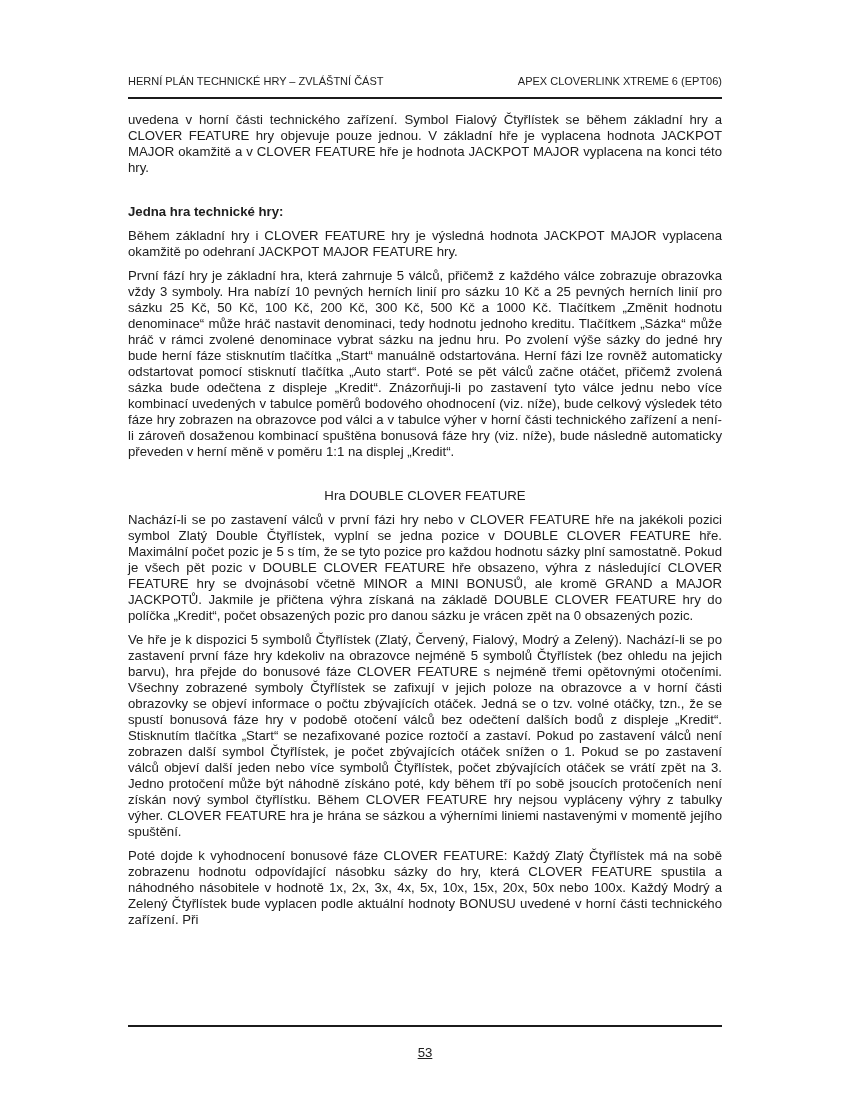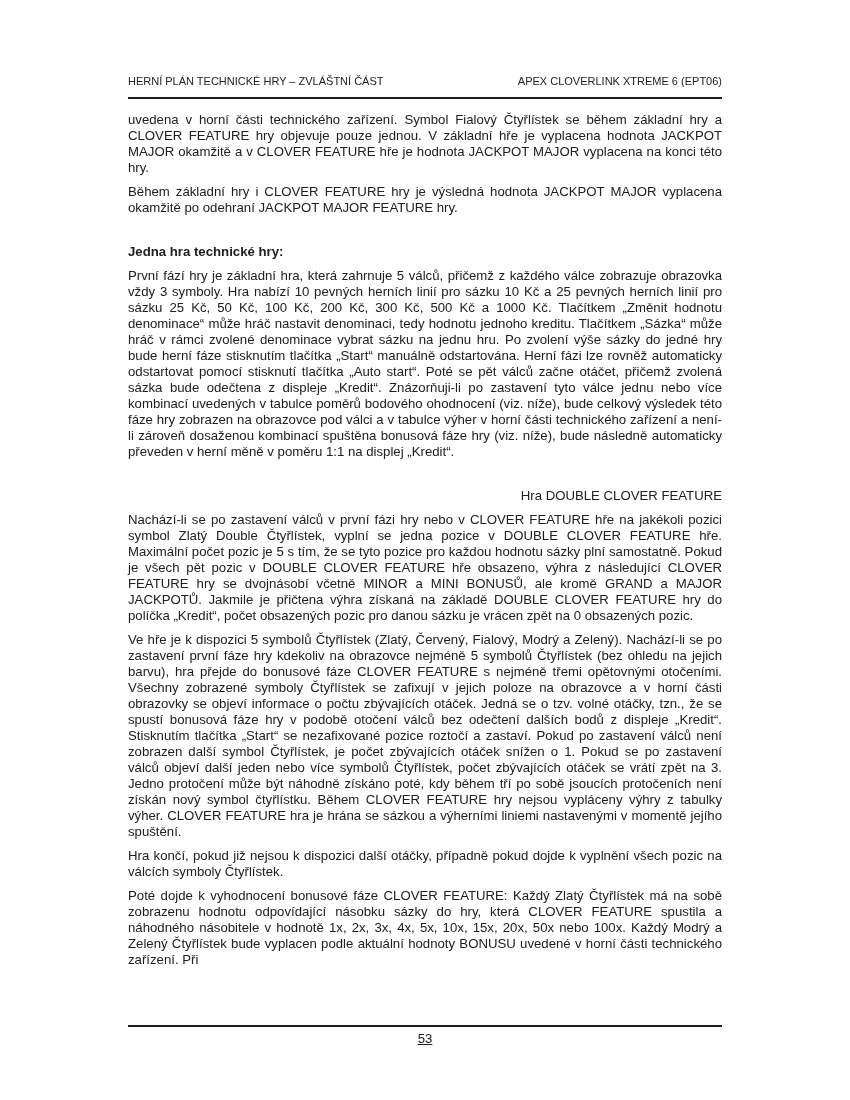--- a/index.html
+++ b/index.html
@@ -44,70 +44,69 @@
     line-height: 16px;
     text-align: justify;
     margin: 0 0 8px 0;
     color: #202020;
   }
   .heading-bold {
     font-weight: bold;
     text-align: left;
   }
   .heading-plain {
-    text-align: right;
+    text-align: center;
   }
   .gap-large {
     margin-top: 28px;
   }
   .doc-footer {
     position: absolute;
     left: 128px;
     width: 594px;
     top: 1025px;
     border-top: 2px solid #1b1b1b;
     text-align: center;
   }
   .page-number {
     display: inline-block;
-    margin-top: 4px;
+    margin-top: 18px;
     font-size: 13.2px;
     color: #202020;
     text-decoration: underline;
   }
 </style>
 </head>
 <body>
 
 <div class="page">
   <div class="content">
 
     <div class="doc-header">
       <span class="hdr-left">HERNÍ PLÁN TECHNICKÉ HRY – ZVLÁŠTNÍ ČÁST</span>
       <span class="hdr-right">APEX CLOVERLINK XTREME 6 (EPT06)</span>
     </div>
 
     <div class="body-text">
       <p class="para">uvedena v horní části technického zařízení. Symbol Fialový Čtyřlístek se během základní hry a CLOVER FEATURE hry objevuje pouze jednou. V základní hře je vyplacena hodnota JACKPOT MAJOR okamžitě a v CLOVER FEATURE hře je hodnota JACKPOT MAJOR vyplacena na konci této hry.</p>
 
 
+      <p class="para heading-bold gap-large">Jedna hra technické hry:</p>
+
       <p class="para">Během základní hry i CLOVER FEATURE hry je výsledná hodnota JACKPOT MAJOR vyplacena okamžitě po odehraní JACKPOT MAJOR FEATURE hry.</p>
-
-      <p class="para heading-bold gap-large">Jedna hra technické hry:</p>
 
       <p class="para">První fází hry je základní hra, která zahrnuje 5 válců, přičemž z každého válce zobrazuje obrazovka vždy 3 symboly. Hra nabízí 10 pevných herních linií pro sázku 10 Kč a 25 pevných herních linií pro sázku 25 Kč, 50 Kč, 100 Kč, 200 Kč, 300 Kč, 500 Kč a 1000 Kč. Tlačítkem „Změnit hodnotu denominace“ může hráč nastavit denominaci, tedy hodnotu jednoho kreditu. Tlačítkem „Sázka“ může hráč v rámci zvolené denominace vybrat sázku na jednu hru. Po zvolení výše sázky do jedné hry bude herní fáze stisknutím tlačítka „Start“ manuálně odstartována. Herní fázi lze rovněž automaticky odstartovat pomocí stisknutí tlačítka „Auto start“. Poté se pět válců začne otáčet, přičemž zvolená sázka bude odečtena z displeje „Kredit“. Znázorňuji-li po zastavení tyto válce jednu nebo více kombinací uvedených v tabulce poměrů bodového ohodnocení (viz. níže), bude celkový výsledek této fáze hry zobrazen na obrazovce pod válci a v tabulce výher v horní části technického zařízení a není-li zároveň dosaženou kombinací spuštěna bonusová fáze hry (viz. níže), bude následně automaticky převeden v herní měně v poměru 1:1 na displej „Kredit“.</p>
 
       <p class="para heading-plain gap-large">Hra DOUBLE CLOVER FEATURE</p>
 
       <p class="para">Nachází-li se po zastavení válců v první fázi hry nebo v CLOVER FEATURE hře na jakékoli pozici symbol Zlatý Double Čtyřlístek, vyplní se jedna pozice v DOUBLE CLOVER FEATURE hře. Maximální počet pozic je 5 s tím, že se tyto pozice pro každou hodnotu sázky plní samostatně. Pokud je všech pět pozic v DOUBLE CLOVER FEATURE hře obsazeno, výhra z následující CLOVER FEATURE hry se dvojnásobí včetně MINOR a MINI BONUSŮ, ale kromě GRAND a MAJOR JACKPOTŮ. Jakmile je přičtena výhra získaná na základě DOUBLE CLOVER FEATURE hry do políčka „Kredit“, počet obsazených pozic pro danou sázku je vrácen zpět na 0 obsazených pozic.</p>
 
 
       <p class="para">Ve hře je k dispozici 5 symbolů Čtyřlístek (Zlatý, Červený, Fialový, Modrý a Zelený). Nachází-li se po zastavení první fáze hry kdekoliv na obrazovce nejméně 5 symbolů Čtyřlístek (bez ohledu na jejich barvu), hra přejde do bonusové fáze CLOVER FEATURE s nejméně třemi opětovnými otočeními. Všechny zobrazené symboly Čtyřlístek se zafixují v jejich poloze na obrazovce a v horní části obrazovky se objeví informace o počtu zbývajících otáček. Jedná se o tzv. volné otáčky, tzn., že se spustí bonusová fáze hry v podobě otočení válců bez odečtení dalších bodů z displeje „Kredit“. Stisknutím tlačítka „Start“ se nezafixované pozice roztočí a zastaví. Pokud po zastavení válců není zobrazen další symbol Čtyřlístek, je počet zbývajících otáček snížen o 1. Pokud se po zastavení válců objeví další jeden nebo více symbolů Čtyřlístek, počet zbývajících otáček se vrátí zpět na 3. Jedno protočení může být náhodně získáno poté, kdy během tří po sobě jsoucích protočeních není získán nový symbol čtyřlístku. Během CLOVER FEATURE hry nejsou vypláceny výhry z tabulky výher. CLOVER FEATURE hra je hrána se sázkou a výherními liniemi nastavenými v momentě jejího spuštění.</p>
 
-      <p class="para">Hra končí, pokud již nejsou k dispozici další otáčky, případně pokud dojde k vyplnění všech pozic na válcích symboly Čtyřlístek.</p>
 
       <p class="para">Poté dojde k vyhodnocení bonusové fáze CLOVER FEATURE: Každý Zlatý Čtyřlístek má na sobě zobrazenu hodnotu odpovídající násobku sázky do hry, která CLOVER FEATURE spustila a náhodného násobitele v hodnotě 1x, 2x, 3x, 4x, 5x, 10x, 15x, 20x, 50x nebo 100x. Každý Modrý a Zelený Čtyřlístek bude vyplacen podle aktuální hodnoty BONUSU uvedené v horní části technického zařízení. Při</p>
     </div>
 
   </div>
 
   <div class="doc-footer">
     <span class="page-number">53</span>
   </div>
 </div>

